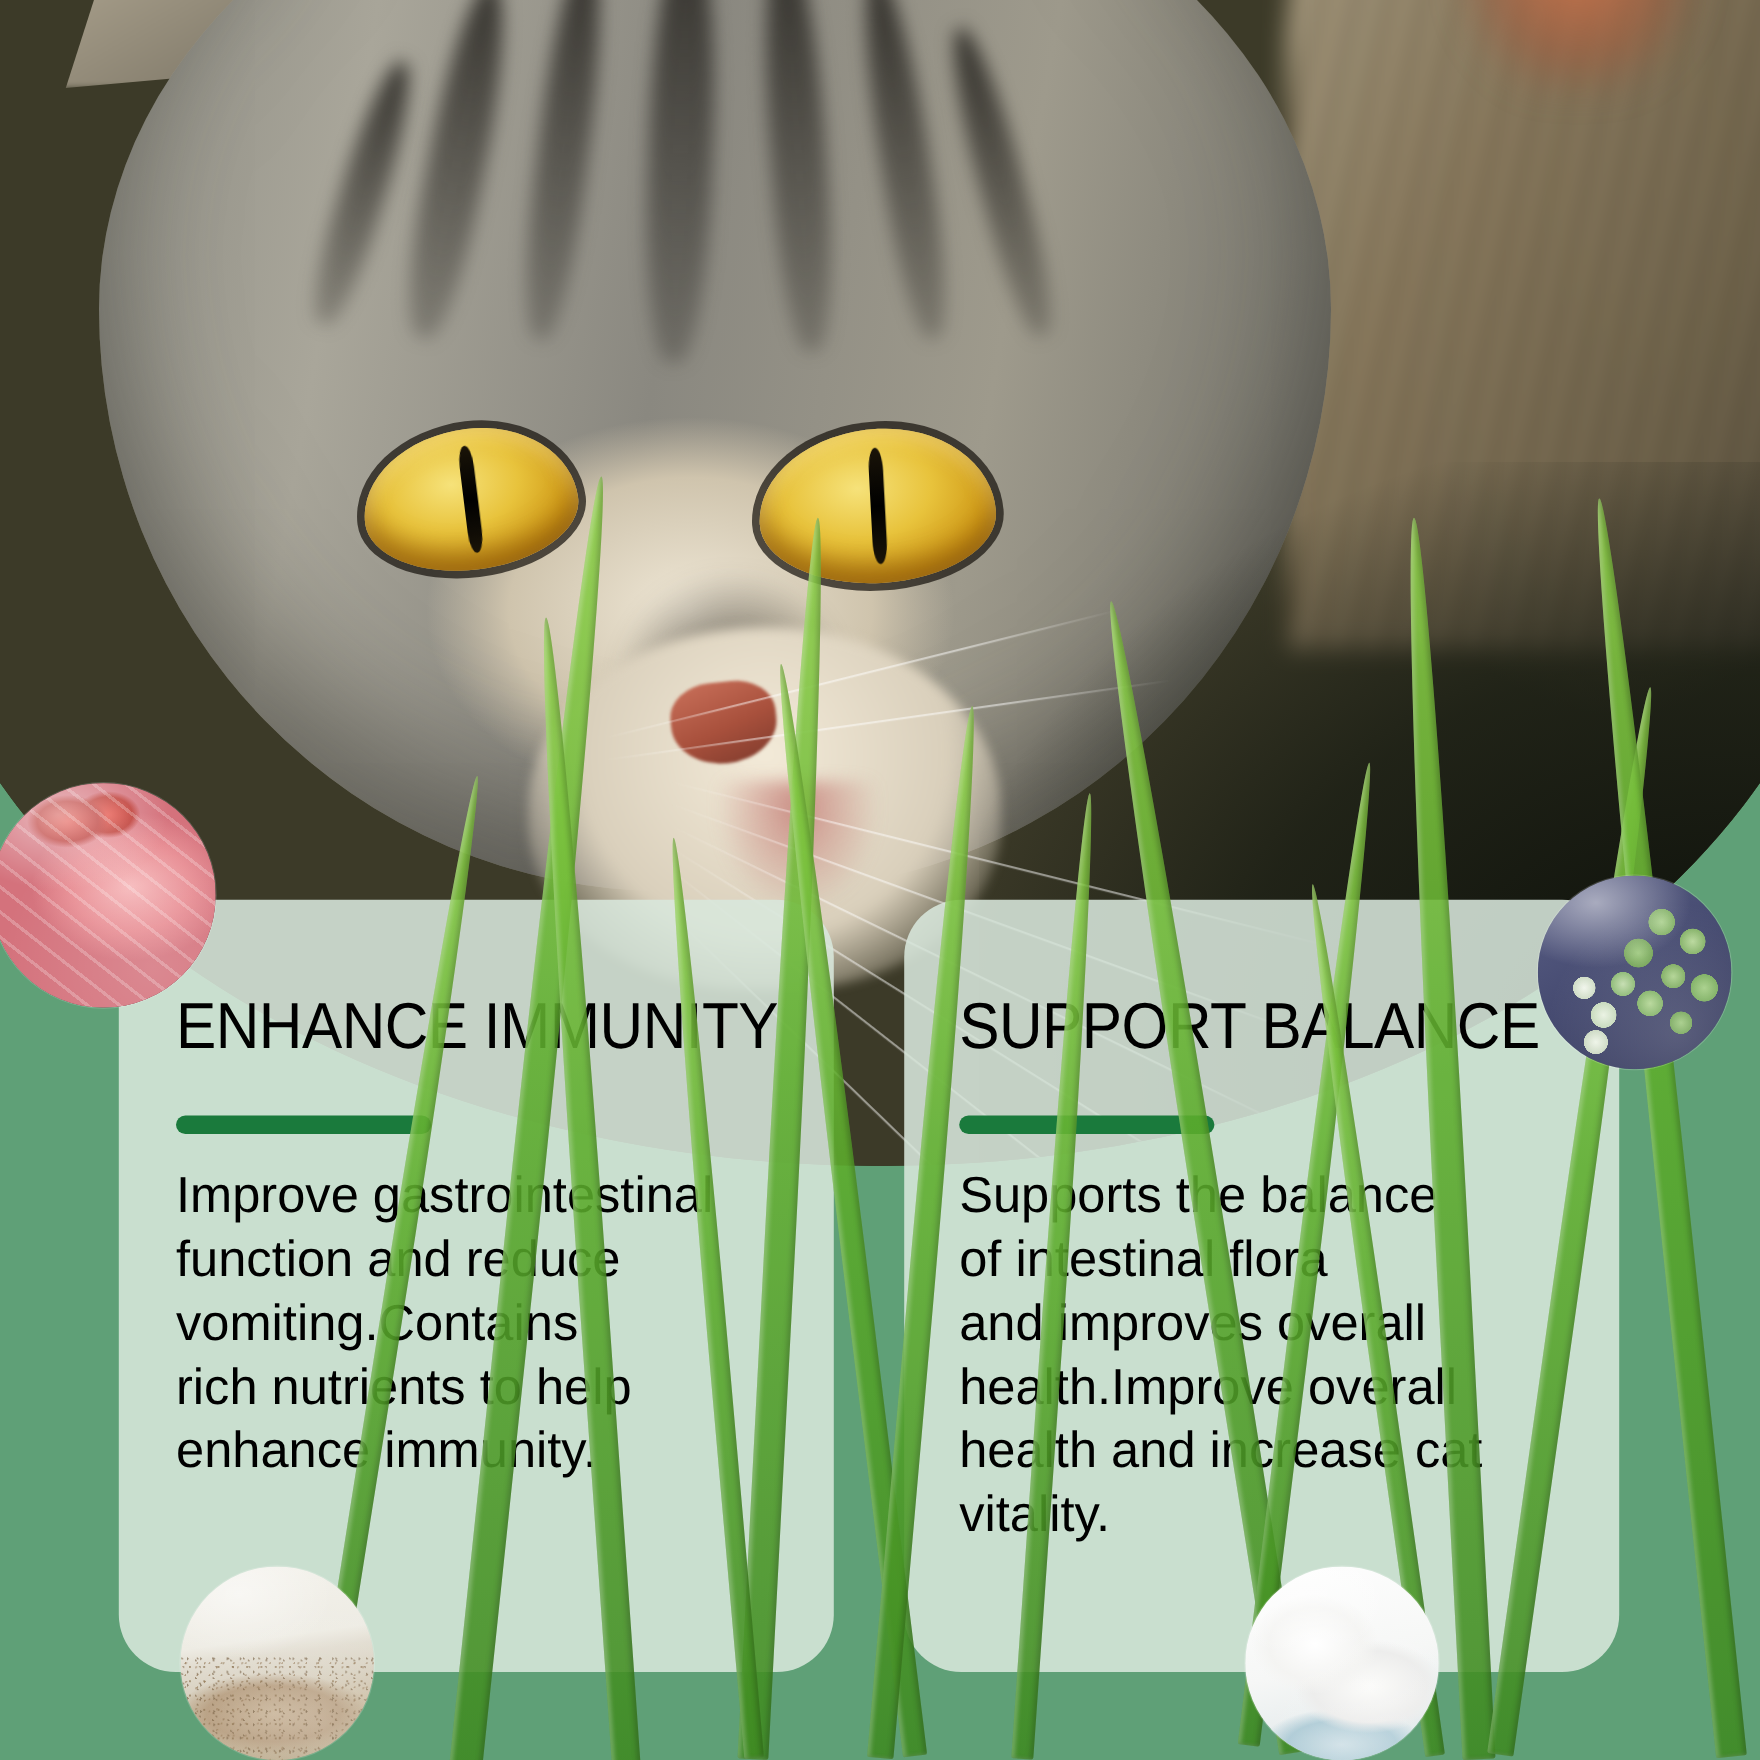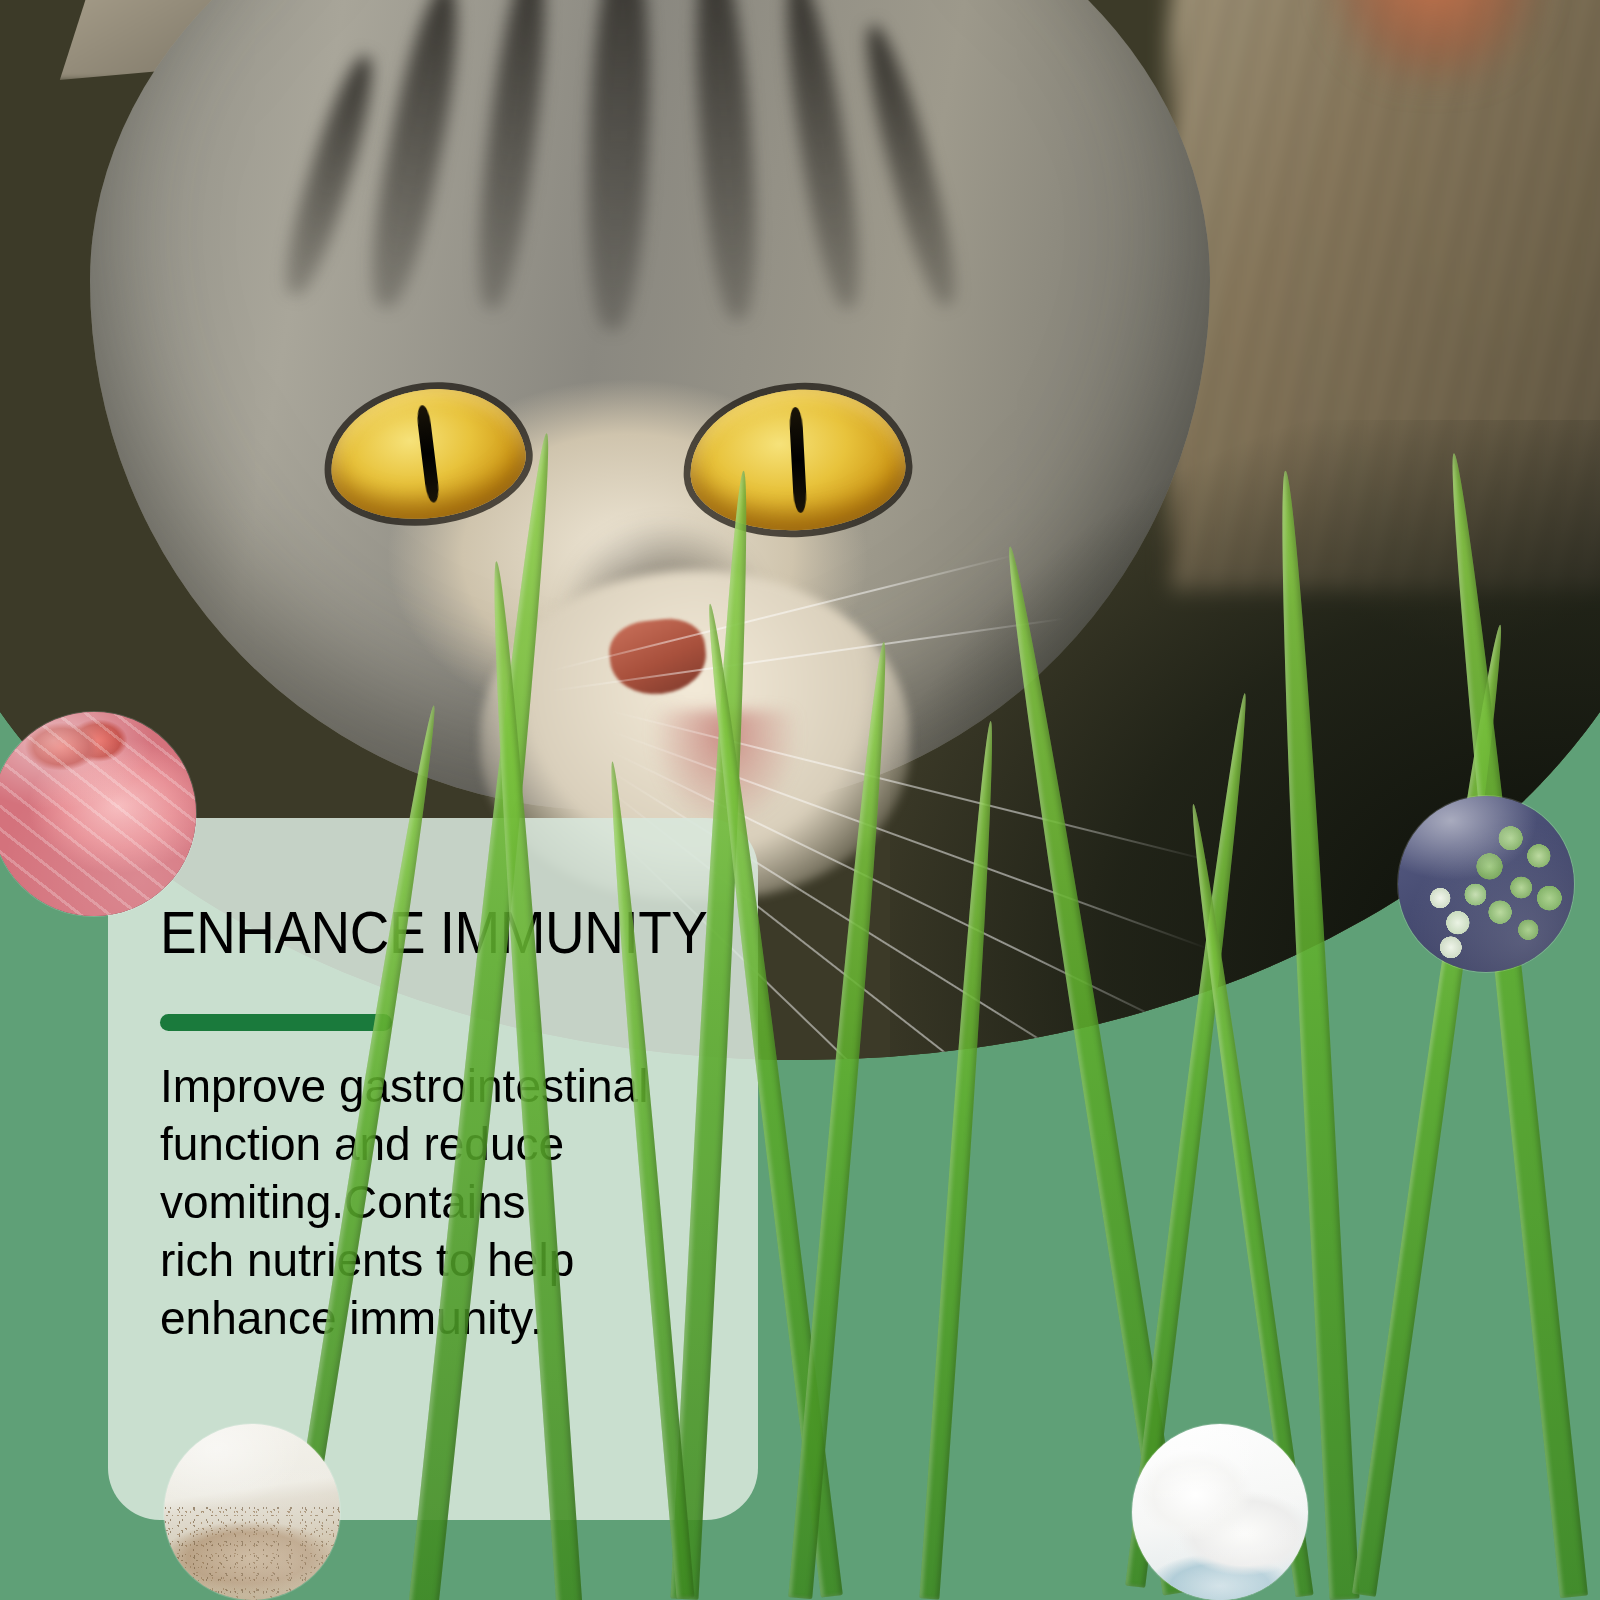--- a/index.html
+++ b/index.html
@@ -364,20 +364,30 @@
     <div class="card card-left">
       <div class="card-title">ENHANCE IMMUNITY</div>
       <div class="card-rule"></div>
       <div class="card-body">Improve gastrointestinal
 function and reduce
 vomiting.Contains
 rich nutrients to help
 enhance immunity.</div>
     </div>
 
+    <div class="card card-right">
+      <div class="card-title">SUPPORT BALANCE</div>
+      <div class="card-rule"></div>
+      <div class="card-body">Supports the balance
+of intestinal flora
+and improves overall
+health.Improve overall
+health and increase cat
+vitality.</div>
+    </div>
   </div>
 
   <div class="grass-layer" id="grass">
       <div class="blade" style="left: 470px; top: 430px; width: 30px; height: 1180px; transform: rotate(6deg); opacity: 0.88;"></div>
       <div class="blade" style="left: 520px; top: 560px; width: 26px; height: 1050px; transform: rotate(-4deg); opacity: 0.88;"></div>
       <div class="blade" style="left: 700px; top: 470px; width: 28px; height: 1130px; transform: rotate(3deg); opacity: 0.88;"></div>
       <div class="blade" style="left: 760px; top: 600px; width: 22px; height: 1000px; transform: rotate(-7deg); opacity: 0.88;"></div>
       <div class="blade" style="left: 830px; top: 640px; width: 24px; height: 960px; transform: rotate(5deg); opacity: 0.88;"></div>
       <div class="blade" style="left: 1080px; top: 540px; width: 26px; height: 1060px; transform: rotate(-9deg); opacity: 0.88;"></div>
       <div class="blade" style="left: 1180px; top: 690px; width: 20px; height: 900px; transform: rotate(7deg); opacity: 0.88;"></div>

